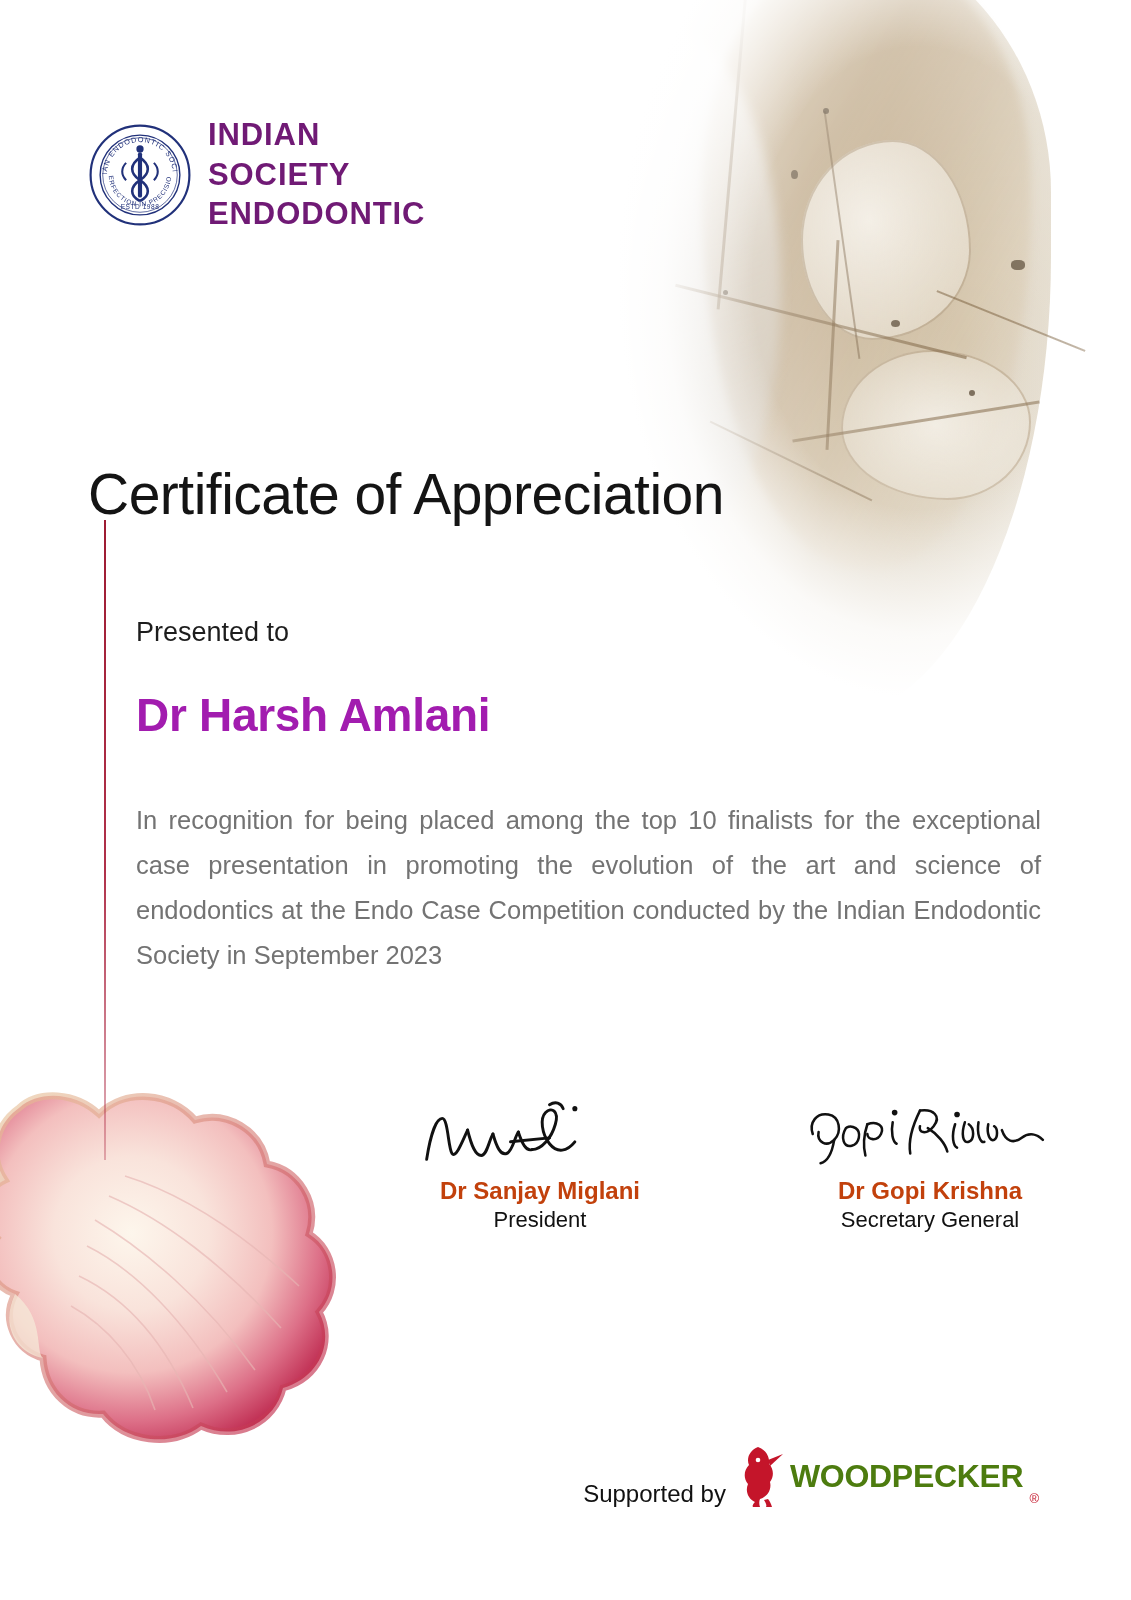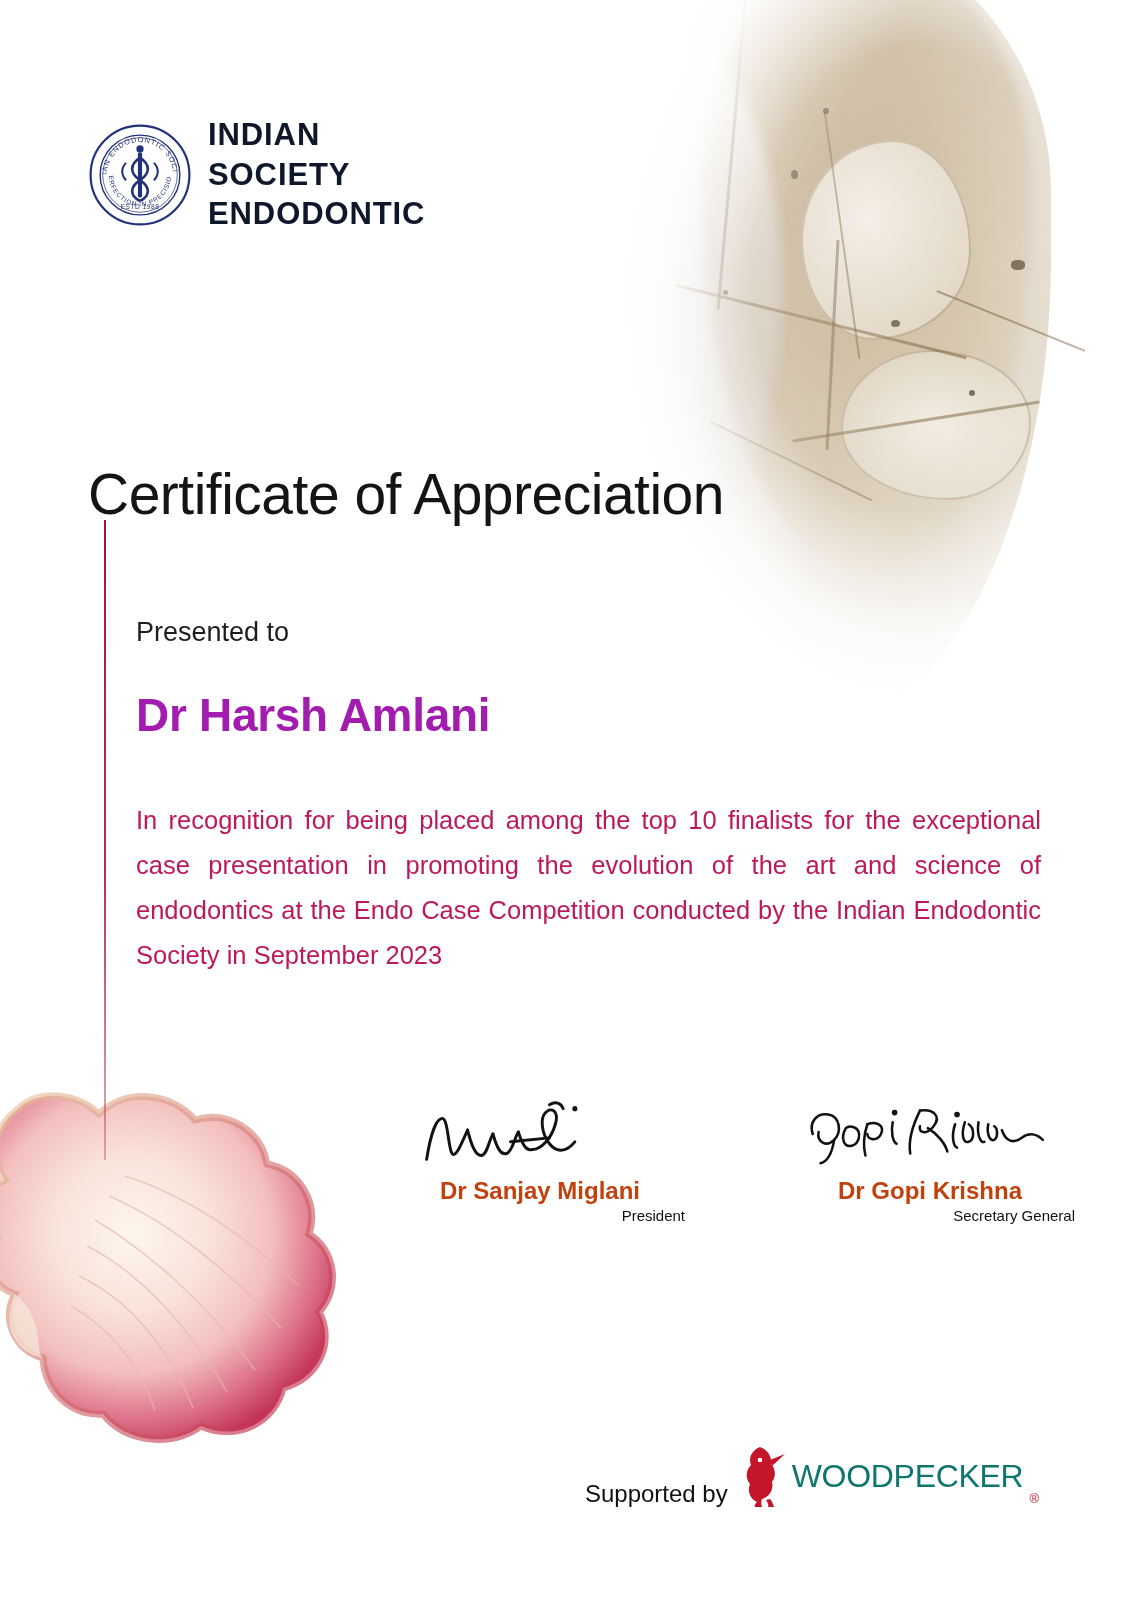--- a/index.html
+++ b/index.html
@@ -119,21 +119,21 @@
   .logo-block {
     position: absolute;
     left: 88px;
     top: 115px;
     display: flex;
     align-items: center;
     gap: 16px;
   }
   .logo-seal { width: 104px; height: 104px; flex: 0 0 auto; }
   .logo-text {
-    color: #0f172a;
+    color: #701a75;
     font-weight: bold;
     font-size: 31px;
     line-height: 1.28;
     letter-spacing: 0.9px;
   }
 
   
   .title {
     position: absolute;
     left: 88px;
@@ -172,65 +172,64 @@
     color: #a21caf;
     letter-spacing: -0.3px;
   }
   .citation {
     position: absolute;
     left: 136px;
     top: 798px;
     width: 905px;
     font-size: 25.5px;
     line-height: 45px;
-    color: #be185d;
+    color: #737373;
     text-align: justify;
   }
   .citation span { display: inline; }
 
   
   .sign-block {
     position: absolute;
     text-align: center;
     width: 290px;
   }
   .sign-block.left { left: 395px; top: 1095px; }
   .sign-block.right { left: 785px; top: 1095px; }
   .sign-img { height: 78px; display: block; margin: 0 auto; }
   .sign-name {
     font-size: 24px;
     font-weight: bold;
     color: #c2410c;
     margin-top: 4px;
   }
   .sign-role {
-    font-size: 15px;
+    font-size: 22px;
     color: #111;
     margin-top: 2px;
-    text-align: right;
   }
 
   
   .sponsor {
     position: absolute;
     right: 92px;
     bottom: 92px;
     display: flex;
     align-items: flex-end;
     gap: 14px;
   }
   .sponsor-label {
     font-size: 24px;
     color: #111;
   }
   .sponsor-logo { display: flex; align-items: center; gap: 6px; }
   .sponsor-name {
     font-size: 32px;
-    font-weight: normal;
-    color: #0f766e;
+    font-weight: bold;
+    color: #4d7c0f;
     letter-spacing: -0.3px;
   }
   .reg-mark {
     font-size: 13px;
     color: #c4152a;
     align-self: flex-end;
     margin-bottom: 2px;
   }
 </style>
 </head>

